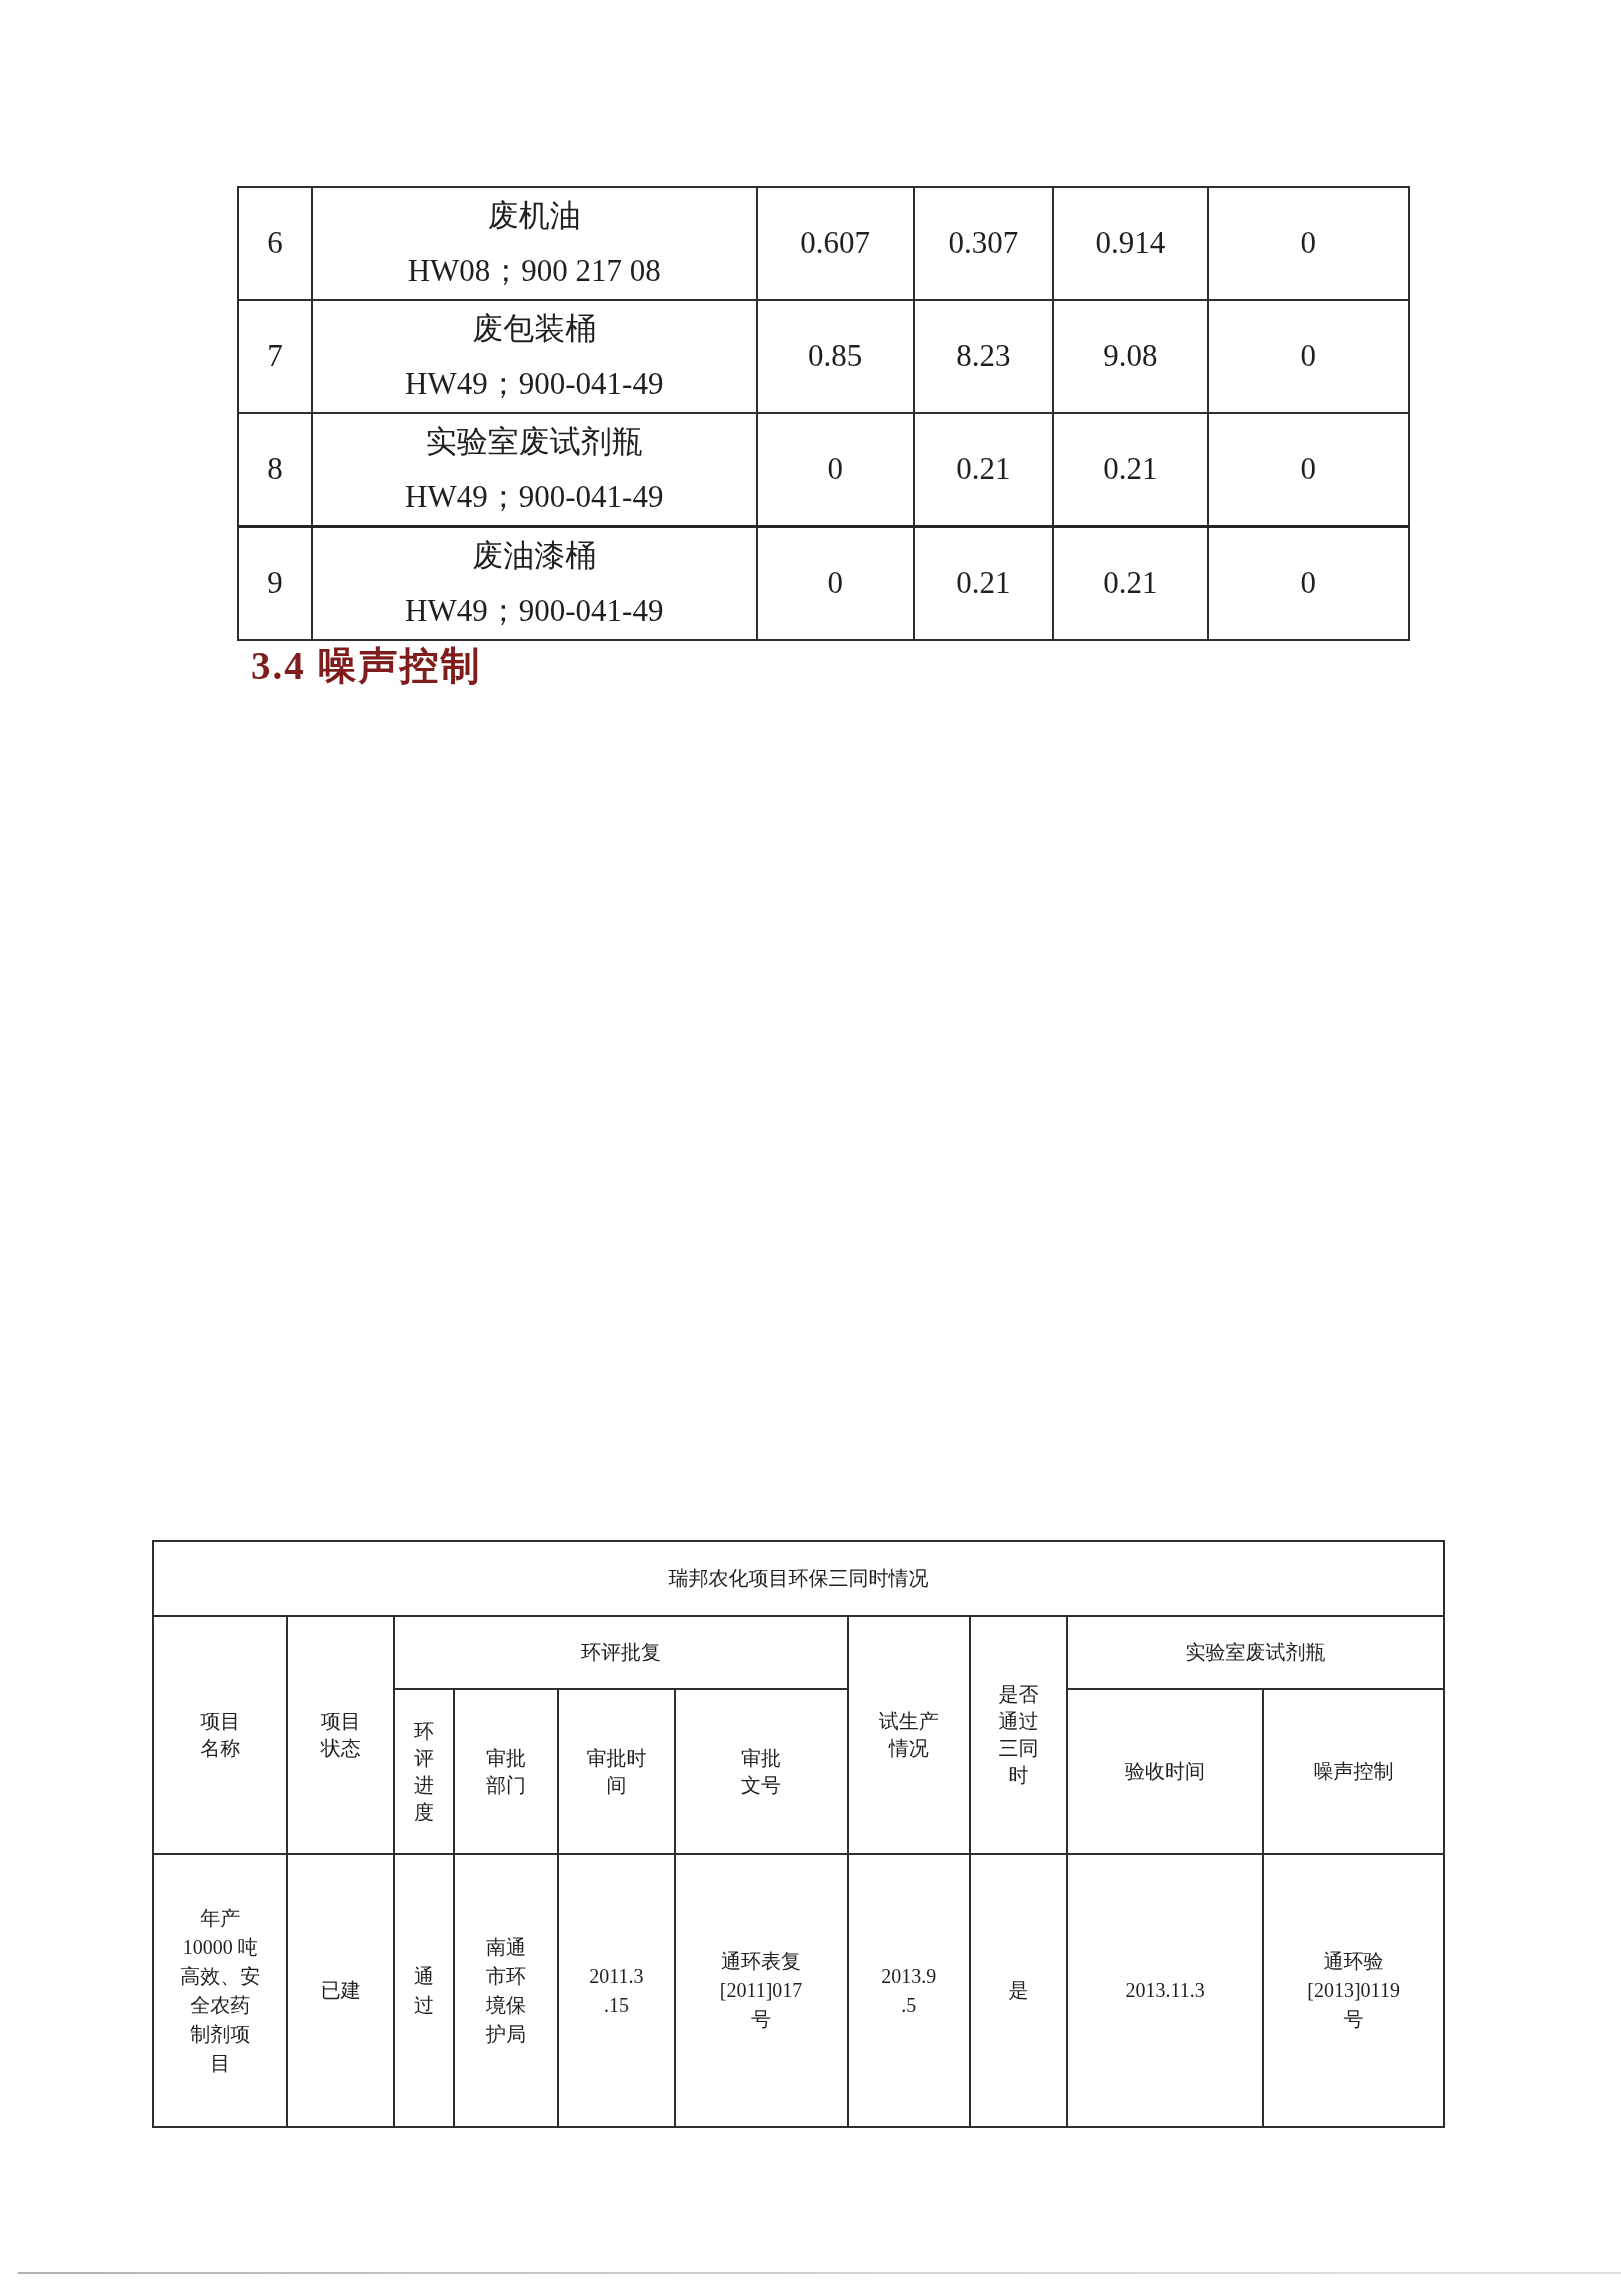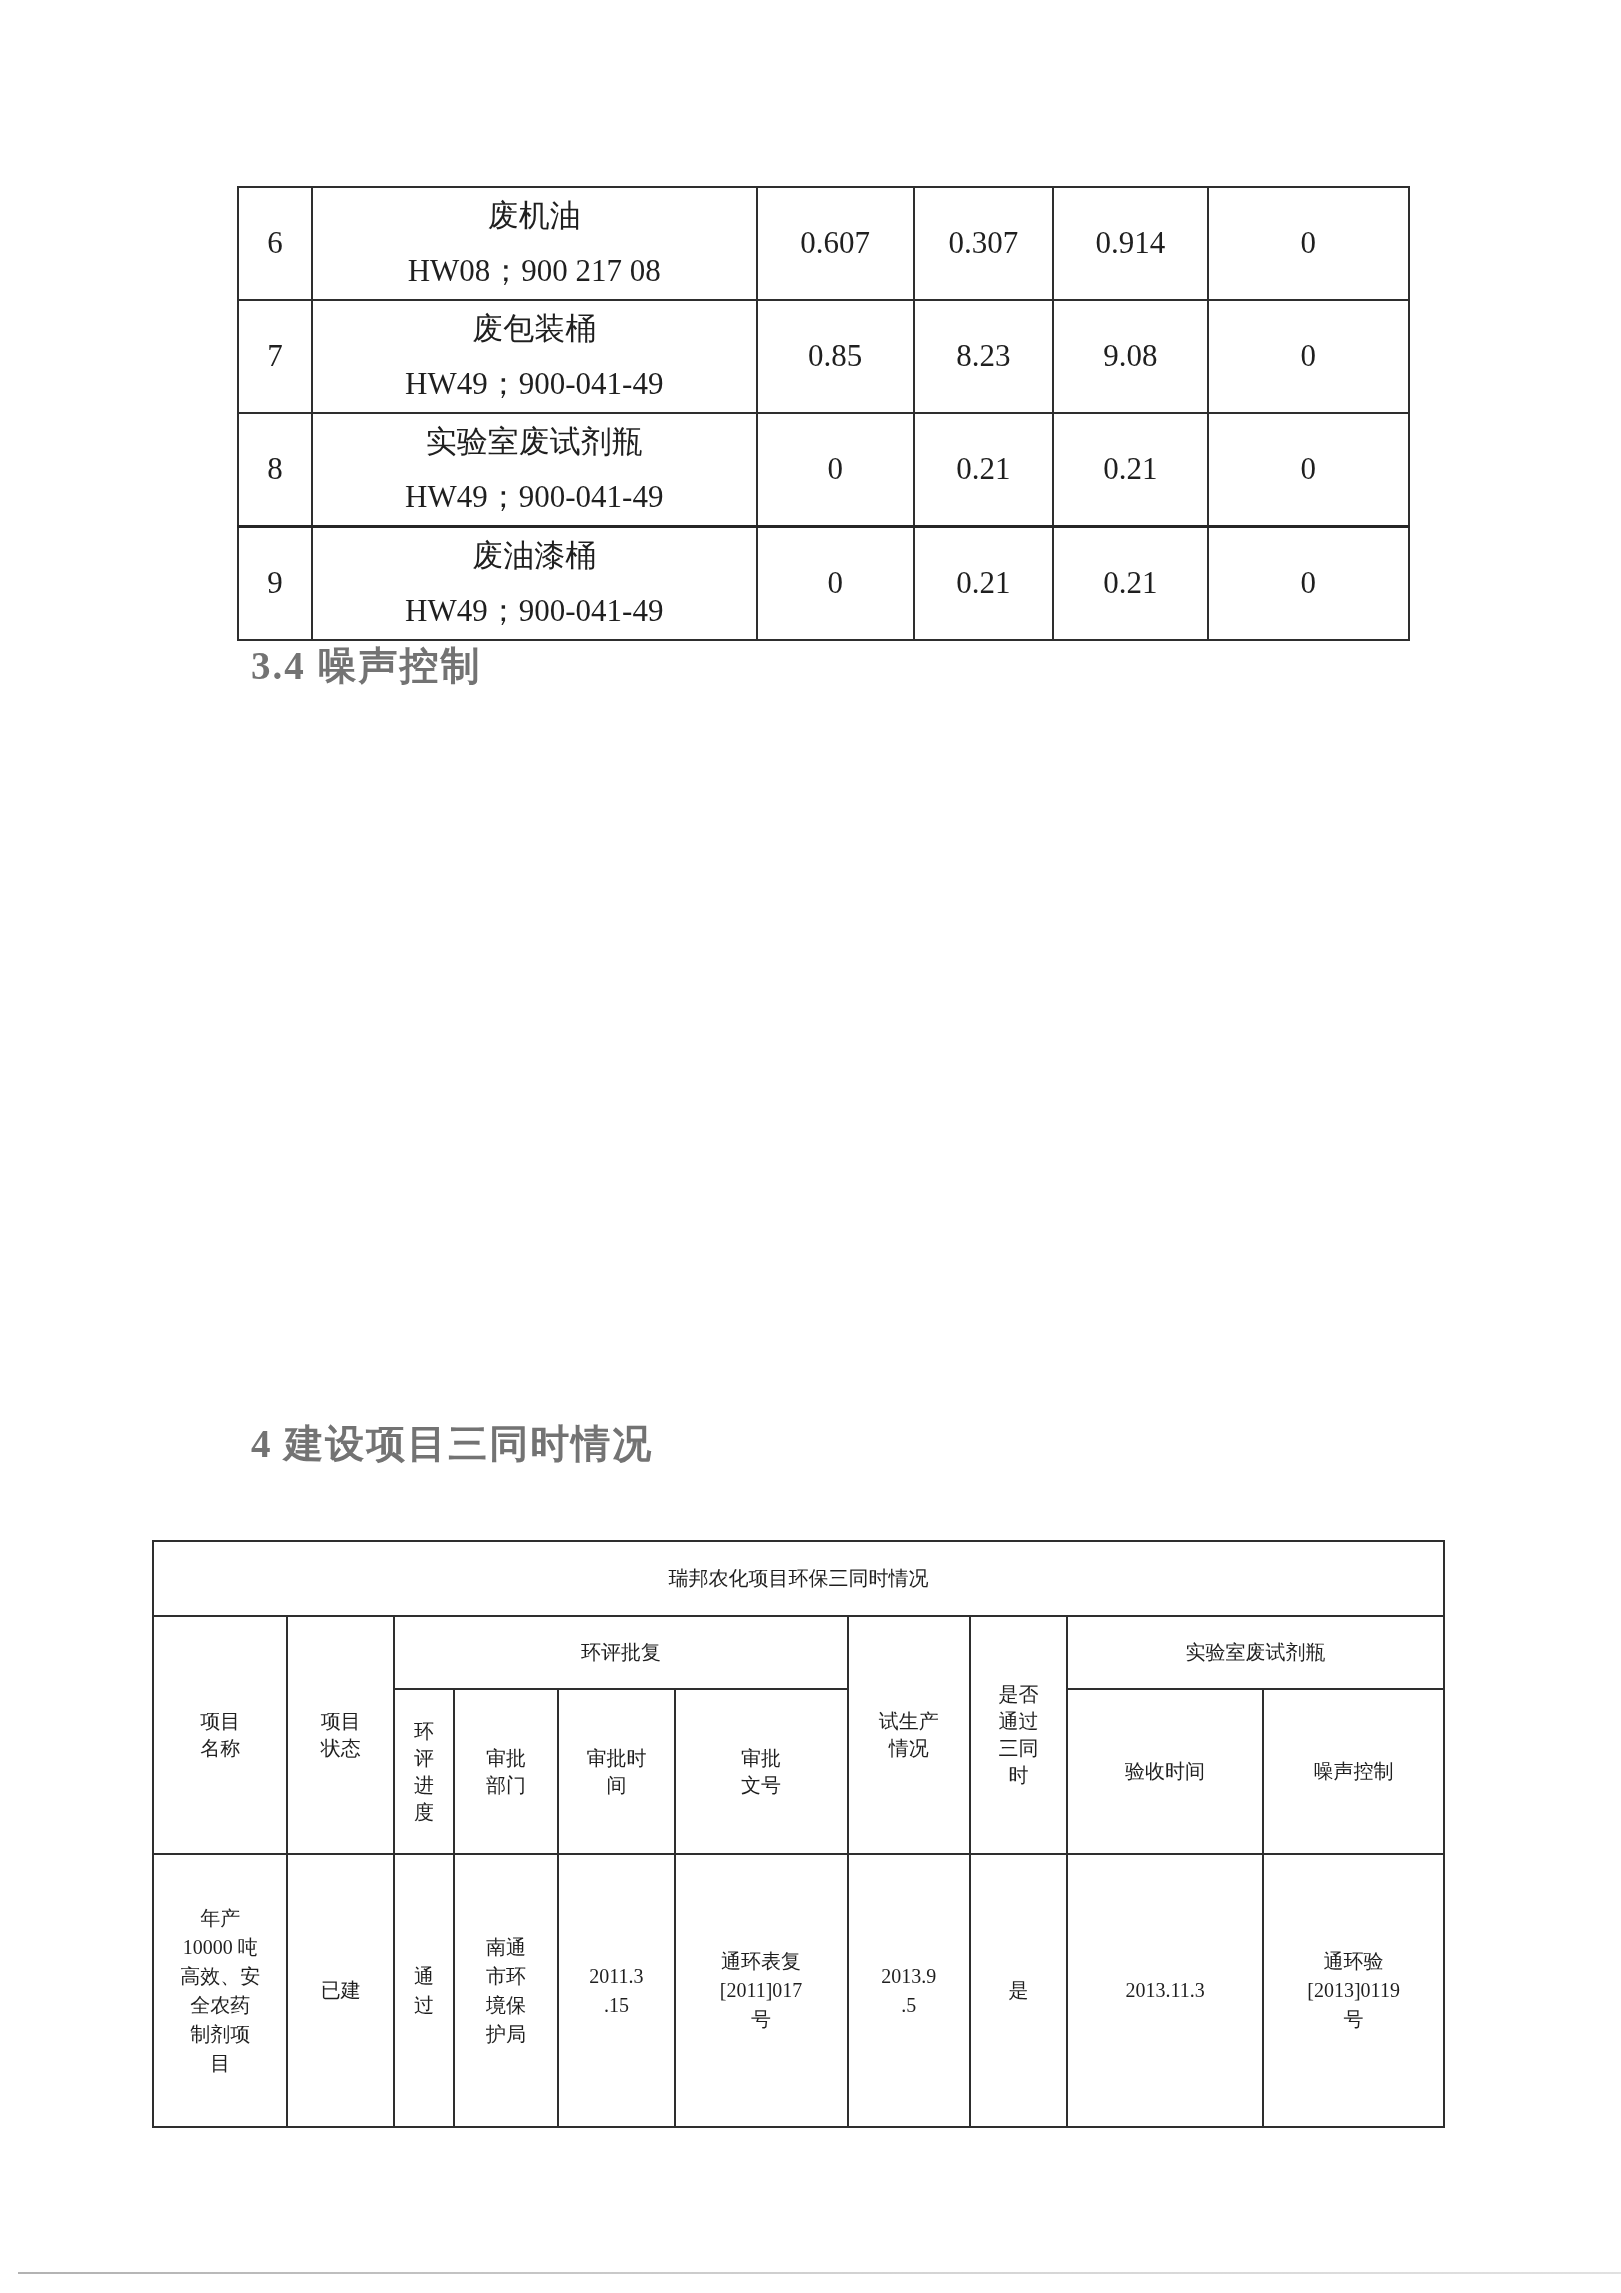--- a/index.html
+++ b/index.html
@@ -28,21 +28,21 @@
     font-size:31px;
     border:2.9px solid #2e2e2e;
   }
   .t1 td { height:111px; line-height:1.75; }
   .t1 tr.heavy-top td { border-top:3.9px solid #262626; }
 
   
   .heading {
     position:absolute; left:251px; margin:0;
     font-size:39px; font-weight:bold; letter-spacing:2px;
-    color:#737373; white-space:nowrap;
+    color:#7f1d1d; white-space:nowrap;
   }
   #h34 { top:639px; }
   #h4  { top:1417px; }
   .bodytext {
     position:absolute; left:251px; top:712px; width:1147px;
     font-size:37px; line-height:88px; letter-spacing:1px;
     text-align:justify;
   }
   .bodytext p { margin:0; text-indent:2em; }
 
@@ -119,21 +119,20 @@
         <td>0</td>
       </tr>
     </tbody>
   </table>
 
   <h2 class="heading" id="h34">3.4 噪声控制</h2>
 
   <div class="bodytext">
   </div>
 
-  <h2 class="heading" id="h4">4 建设项目三同时情况</h2>
 
   <table class="t2">
     <colgroup>
       <col style="width:10.4%">
         <col style="width:8.3%">
         <col style="width:4.6%">
       <col style="width:8.1%">
         <col style="width:9.0%">
         <col style="width:13.4%">
       <col style="width:9.5%">

